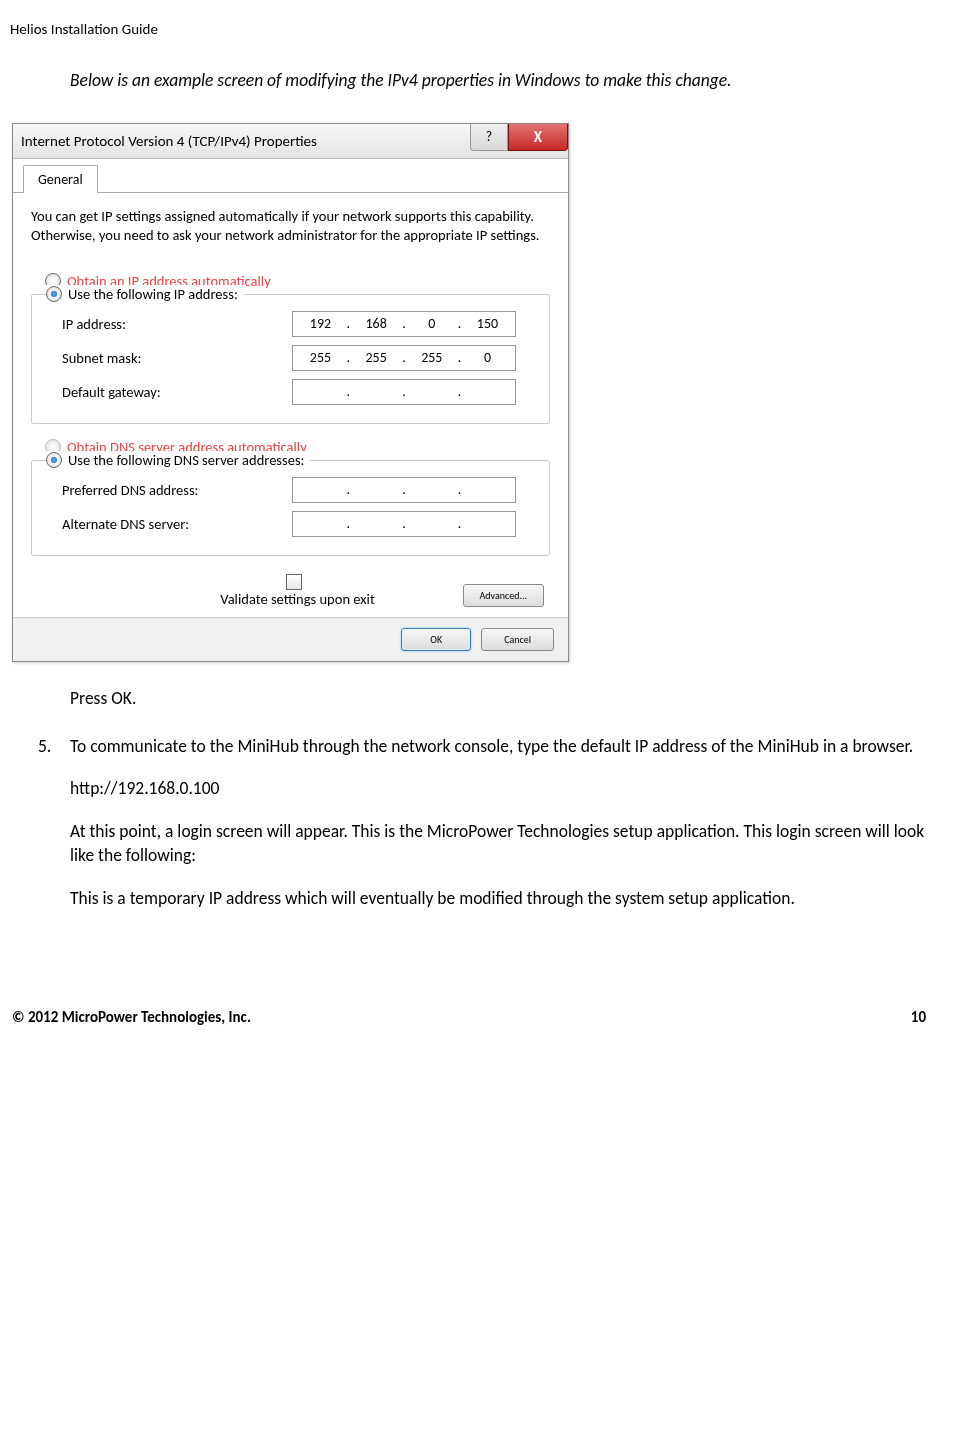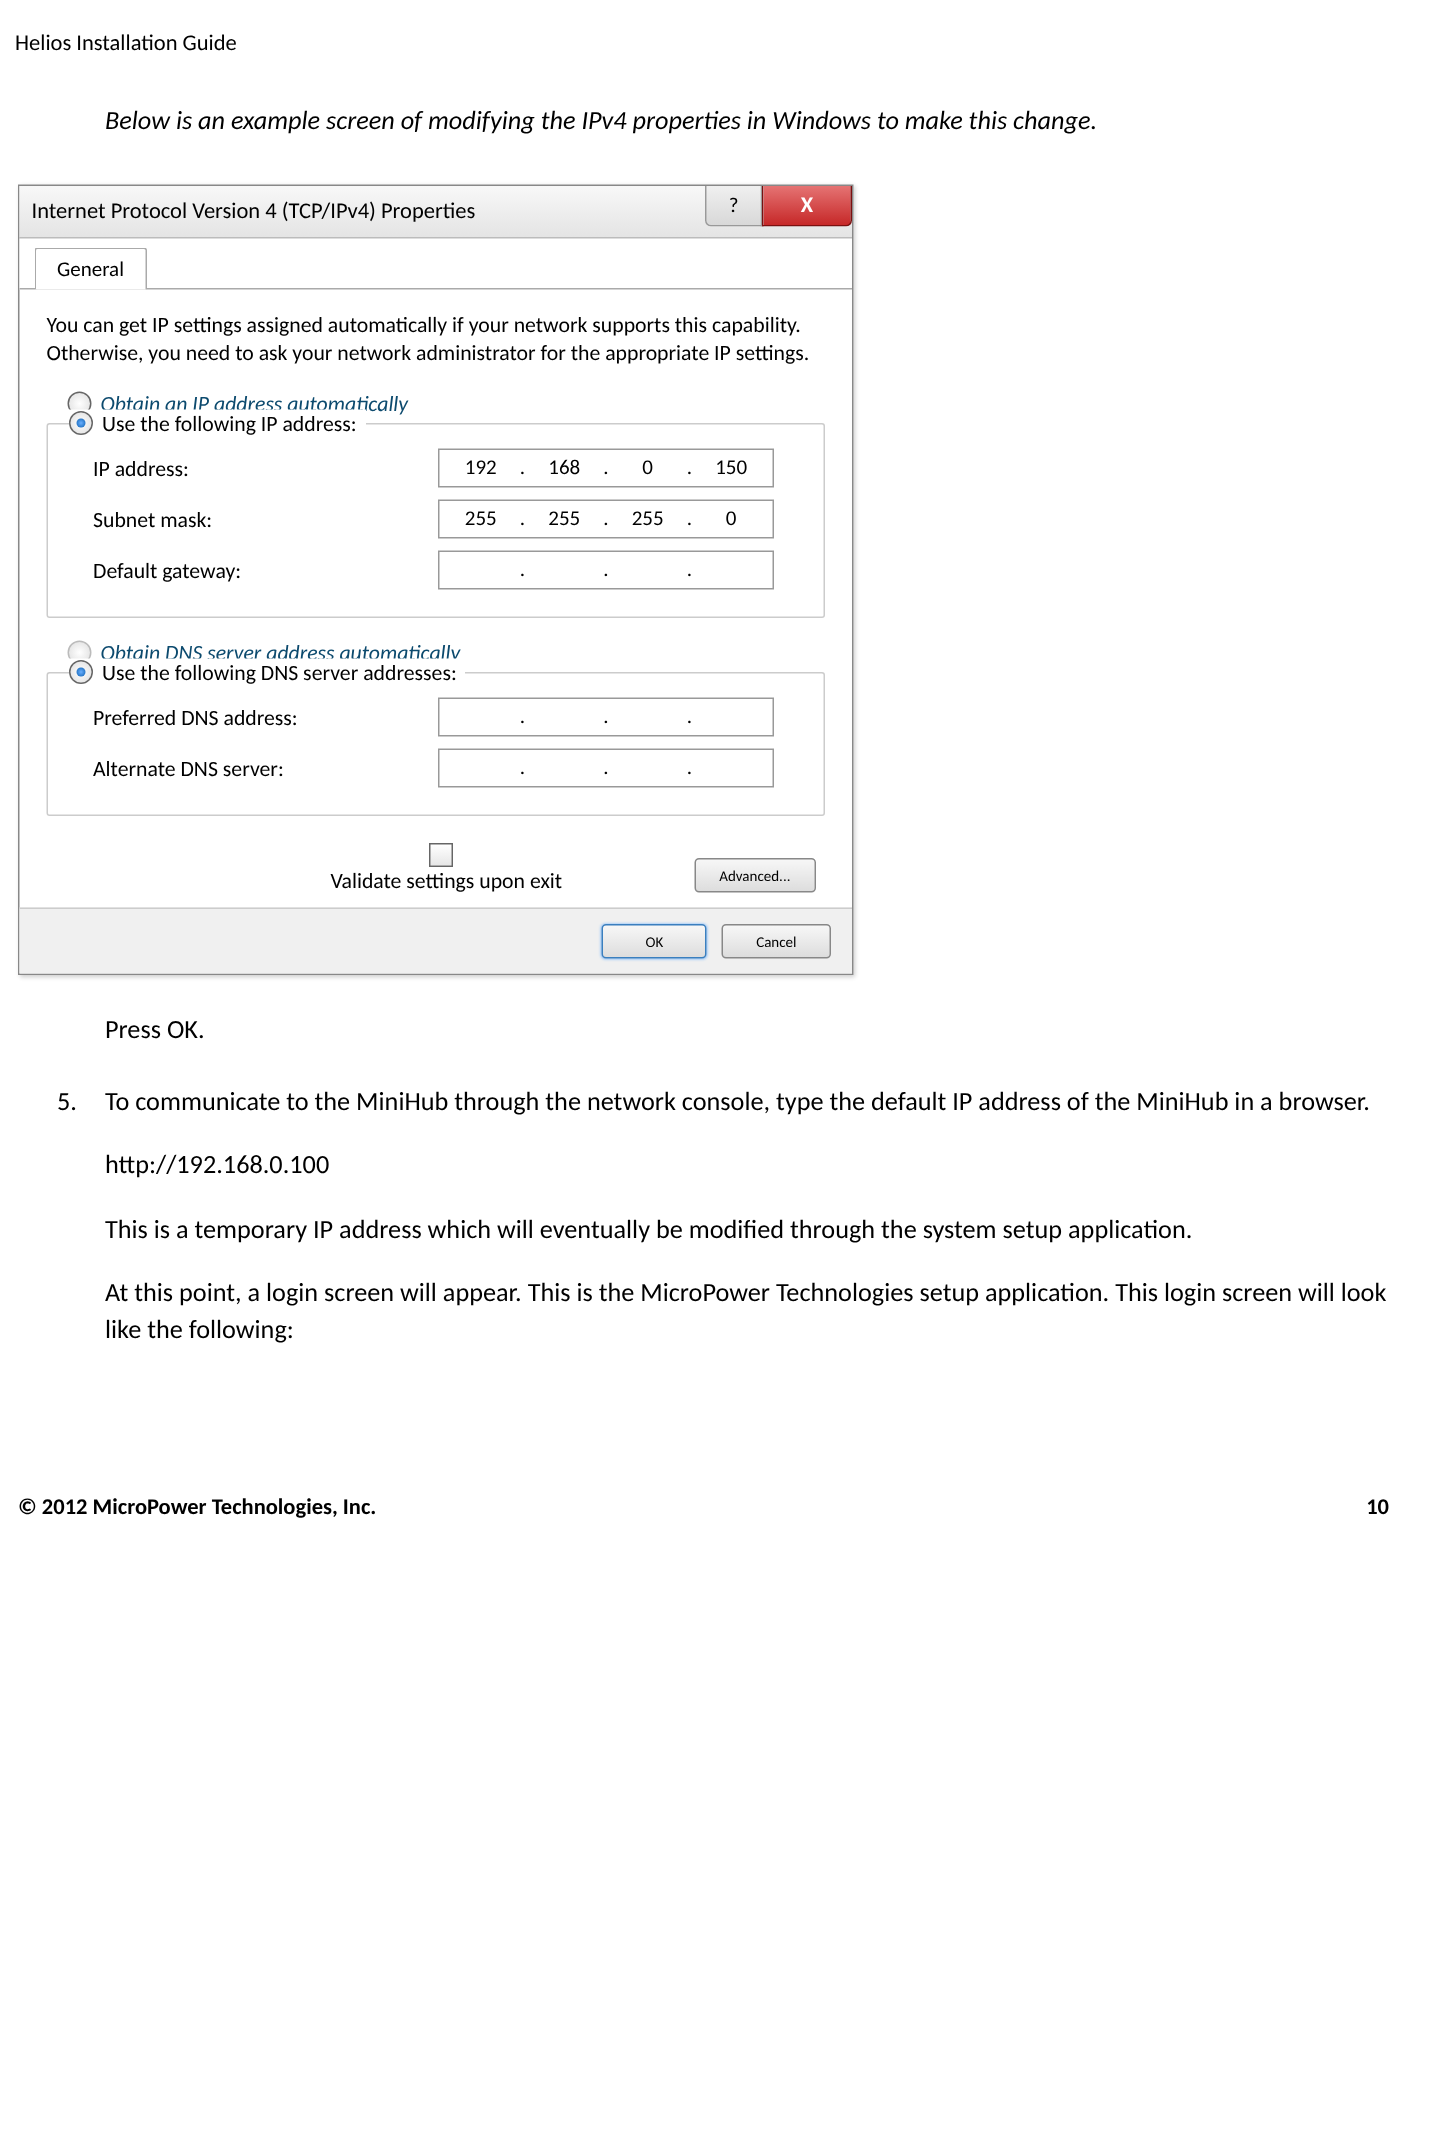--- a/index.html
+++ b/index.html
@@ -88,21 +88,21 @@
   border-radius: 2px 2px 0 0;
 }
 .tab-content {
   border-top: 1px solid #aaa;
   margin-top: -1px;
   padding: 14px 18px 10px 18px;
   font-size: 14.5px;
 }
 .desc {
   line-height: 1.35;
-  margin-bottom: 14px;
+  margin-bottom: 26px;
 }
 .radio-grp {
   margin: 6px 0 4px 14px;
 }
 .radio-row {
   display: flex;
   align-items: center;
   gap: 6px;
   margin: 6px 0;
 }
@@ -115,21 +115,21 @@
   display: flex;
   align-items: center;
   justify-content: center;
 }
 .radio-dot {
   width: 6px;
   height: 6px;
   border-radius: 50%;
   background: radial-gradient(#6ab0ff,#0a5eb0);
 }
-.disabled { color: #0c4a6e; font-style: italic; }
+.disabled { color: #ef4444; }
 .fieldset {
   border: 1px solid #ccc;
   border-radius: 2px;
   margin: -2px 0 14px 0;
   padding: 8px 12px 10px 12px;
   position: relative;
 }
 .row {
   display: flex;
   align-items: center;
@@ -349,22 +349,22 @@
   </div>
 </div>
 
 <div class="press-ok">Press OK.</div>
 
 <div class="step5-wrap">
   <div class="step-num">5.</div>
   <div class="step-body">
     <p>To communicate to the MiniHub through the network console, type the default IP address of the MiniHub in a browser.</p>
     <p>http://192.168.0.100</p>
+    <p>At this point, a login screen will appear.   This is the MicroPower Technologies setup application.  This login screen will look like the following:</p>
     <p>This is a temporary IP address which will eventually be modified through the system setup application.</p>
-    <p>At this point, a login screen will appear.   This is the MicroPower Technologies setup application.  This login screen will look like the following:</p>
   </div>
 </div>
 
 <div class="footer-row">
   <span>© 2012 MicroPower Technologies, Inc.</span>
   <span>10</span>
 </div>
 
 </div>
 

